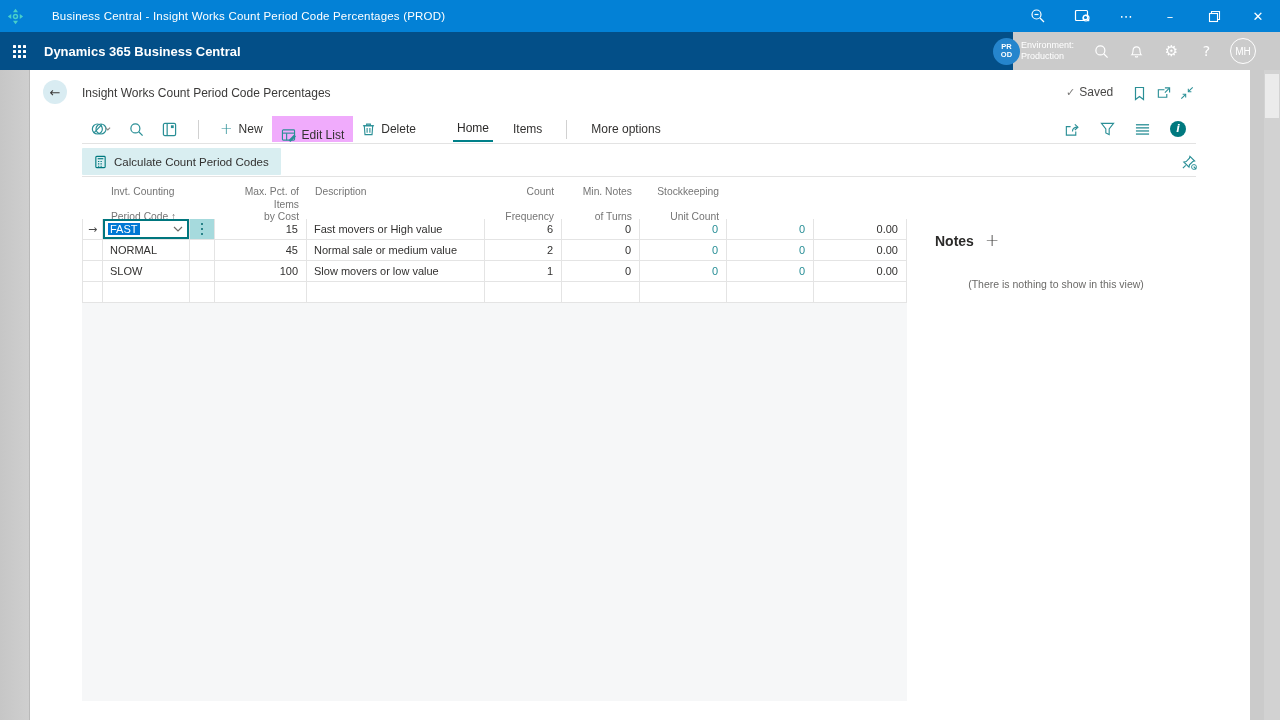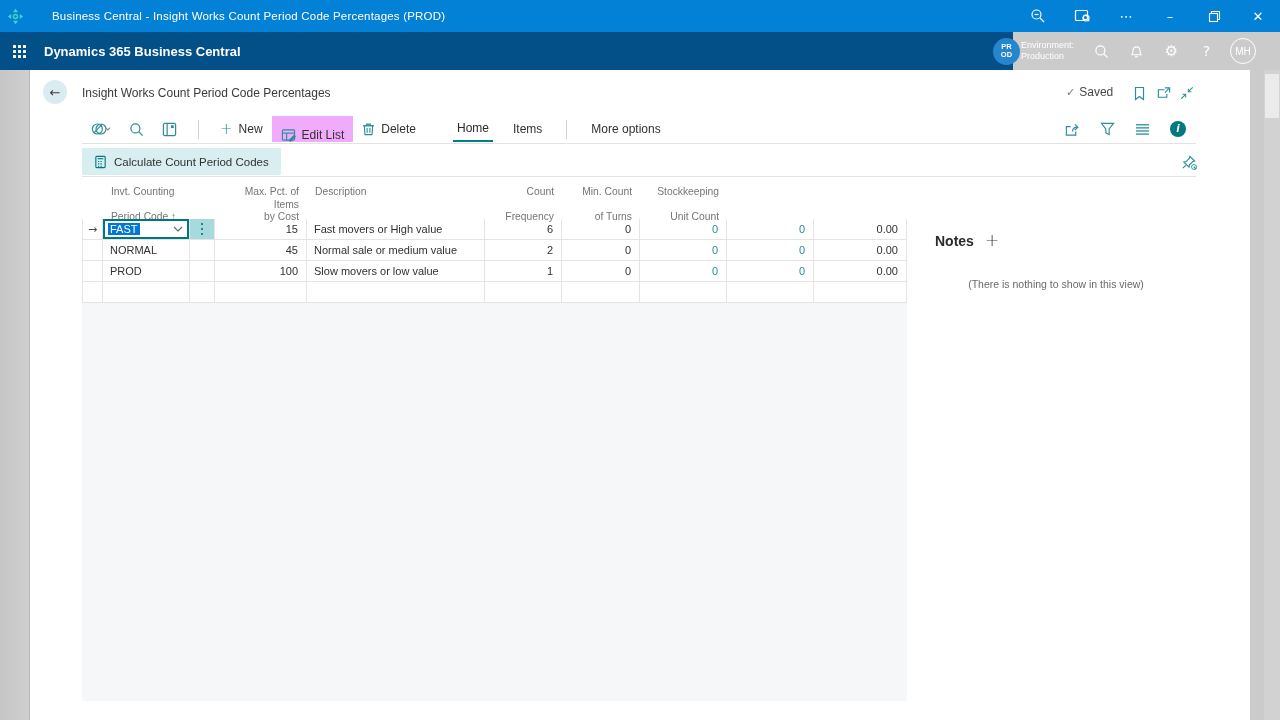--- a/index.html
+++ b/index.html
@@ -334,21 +334,21 @@
           <span>by Cost</span>
         </div>
       <div class="hcell l">
           <span>Description</span>
         </div>
       <div class="hcell r">
           <span>Count</span>
           <span>Frequency</span>
         </div>
       <div class="hcell r">
-          <span>Min. Count</span>
+          <span>Min. Notes</span>
           <span>of Turns</span>
         </div>
       <div class="hcell r">
           <span>Stockkeeping</span>
           <span>Unit Count</span>
         </div>
     </div>
 
     <div class="brow">
       <div class="bcell glyph">→</div>
@@ -386,21 +386,21 @@
       <div class="bcell txt">Normal sale or medium value</div>
       <div class="bcell num">2</div>
       <div class="bcell num">0</div>
       <div class="bcell link">0</div>
       <div class="bcell link">0</div>
       <div class="bcell num">0.00</div>
     </div>
 
     <div class="brow">
       <div class="bcell"></div>
-      <div class="bcell txt">PROD</div>
+      <div class="bcell txt">SLOW</div>
       <div class="bcell"></div>
       <div class="bcell num">100</div>
       <div class="bcell txt">Slow movers or low value</div>
       <div class="bcell num">1</div>
       <div class="bcell num">0</div>
       <div class="bcell link">0</div>
       <div class="bcell link">0</div>
       <div class="bcell num">0.00</div>
     </div>
 

